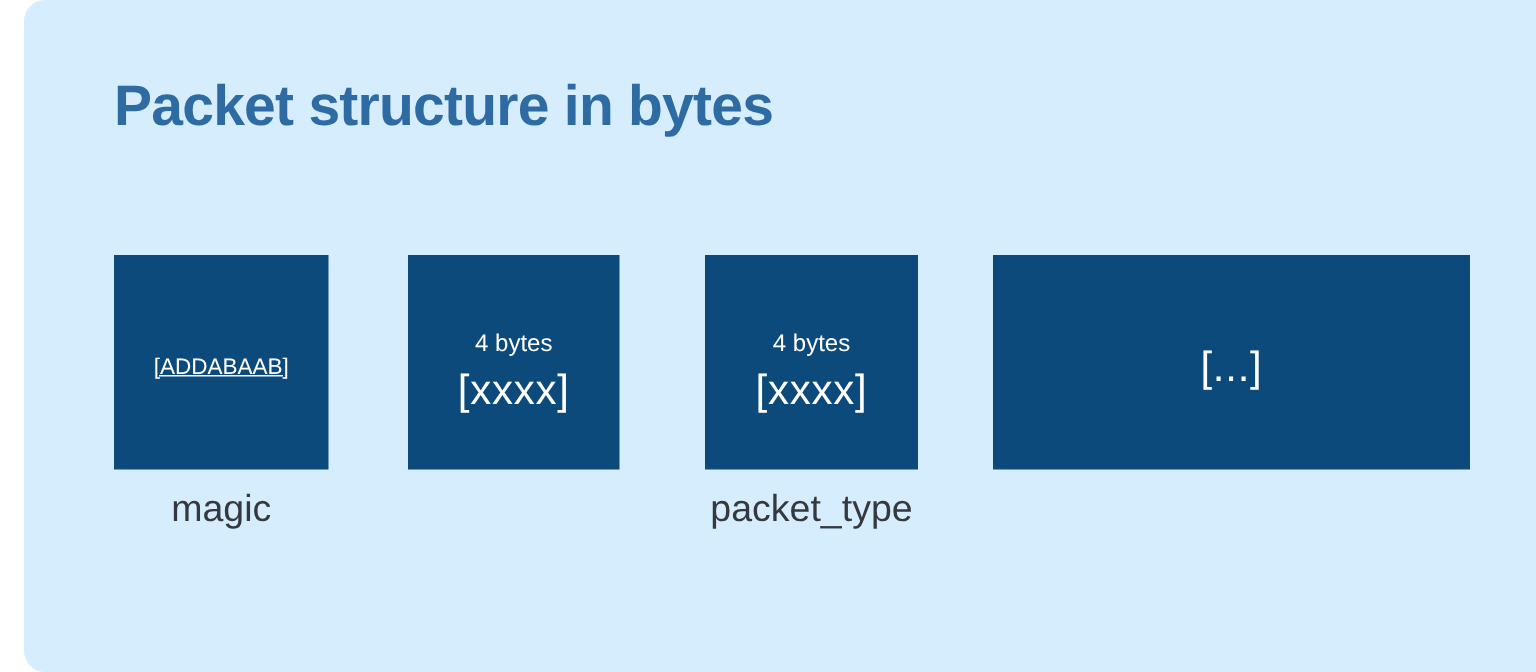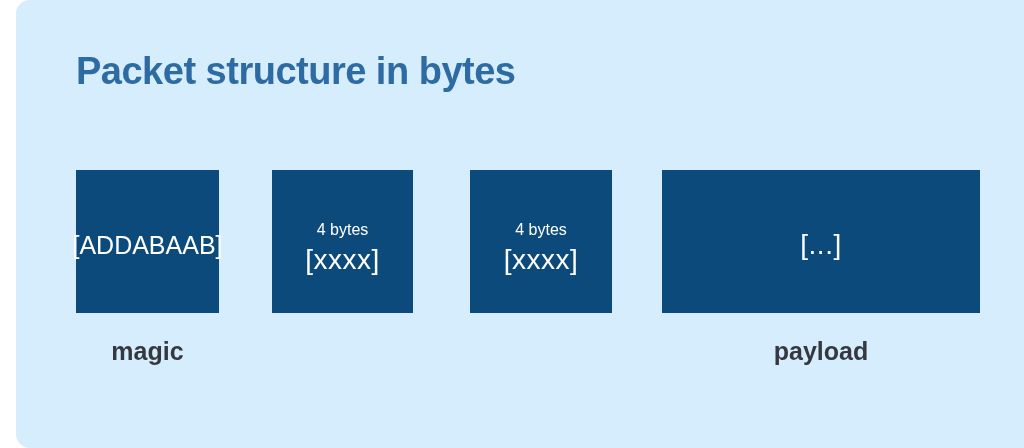--- a/index.html
+++ b/index.html
@@ -37,26 +37,26 @@
     display: flex;
     flex-direction: column;
     align-items: center;
     justify-content: center;
     text-align: center;
     padding-top: 6px;
   }
   .line { display: block; line-height: 30px; }
   .line.bold { font-weight: normal; font-size: 16px; }
   .line.regular { font-weight: normal; font-size: 28px; letter-spacing: 0.5px; }
-  .f0 .line.regular { font-size: 25px; letter-spacing: 0; }
+  .f0 .line.regular { font-size: 15px; letter-spacing: 0; text-decoration: underline; }
   .label {
-    margin-top: 24px;
+    margin-top: 12px;
     text-align: center;
     font-size: 25px;
-    font-weight: bold;
+    font-weight: normal;
     color: var(--label-color, #35393f);
   }
 </style>
 </head>
 <body style="background: rgb(255, 255, 255);">
 
 <div class="card">
 
   <h1 class="title">Packet structure in bytes</h1>
 
@@ -72,22 +72,22 @@
       <span class="line bold">4 bytes</span>
       <span class="line regular">[xxxx]</span>
     </div>
   </div>
 
   <div class="field f2">
     <div class="box">
       <span class="line bold">4 bytes</span>
       <span class="line regular">[xxxx]</span>
     </div>
+    <div class="label">packet_type</div>
   </div>
 
   <div class="field f3">
     <div class="box">
       <span class="line regular">[...]</span>
     </div>
-    <div class="label">payload</div>
   </div>
 
 </div>
 
 </body></html>

